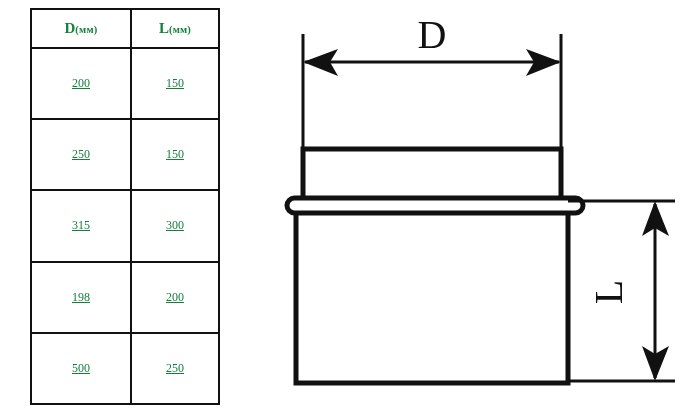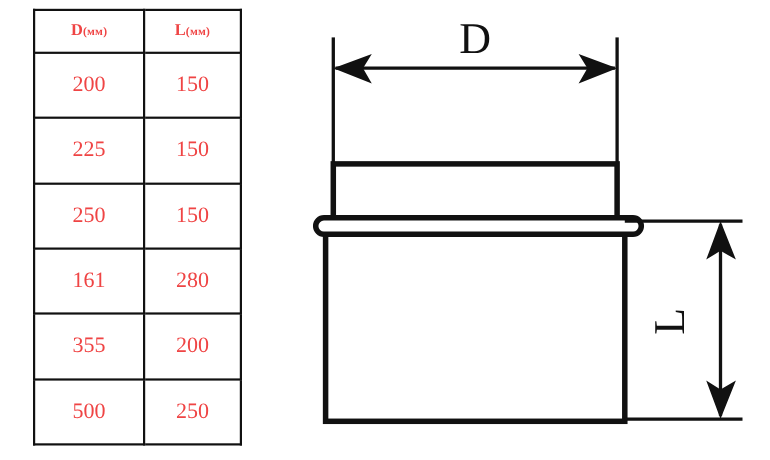--- a/index.html
+++ b/index.html
@@ -24,34 +24,35 @@
     width: 188px;
     height: 397px;
     border-collapse: collapse;
     table-layout: fixed;
   }
   #spec-table td, #spec-table th {
     border: 2px solid #111111;
     text-align: center;
     vertical-align: middle;
     font-family: "Liberation Serif", "DejaVu Serif", serif;
-    color: #ef4444;
+    color: #15803d;
     padding: 0;
   }
   #spec-table col.c-d { width: 100px; }
   #spec-table col.c-l { width: 88px; }
   #spec-table thead th {
     height: 37px;
     font-size: 15px;
     font-weight: bold;
   }
   #spec-table tbody td {
     height: 40px;
-    font-size: 20px;
+    font-size: 12px;
     font-weight: normal;
+    text-decoration: underline;
   }
   .unit {
     font-size: 10.5px;
     font-weight: bold;
     letter-spacing: 0.2px;
   }
 
   
   #drawing {
     position: absolute;
@@ -83,33 +84,29 @@
         <th><span>D</span><span class="unit">(мм)</span></th>
         <th><span>L</span><span class="unit">(мм)</span></th>
       </tr>
     </thead>
     <tbody>
       <tr>
         <td>200</td>
         <td>150</td>
       </tr>
       <tr>
-        <td>225</td>
-        <td>150</td>
-      </tr>
-      <tr>
         <td>250</td>
         <td>150</td>
       </tr>
       <tr>
-        <td>161</td>
-        <td>280</td>
+        <td>315</td>
+        <td>300</td>
       </tr>
       <tr>
-        <td>355</td>
+        <td>198</td>
         <td>200</td>
       </tr>
       <tr>
         <td>500</td>
         <td>250</td>
       </tr>
     </tbody>
   </table>
 
   <div id="drawing">

